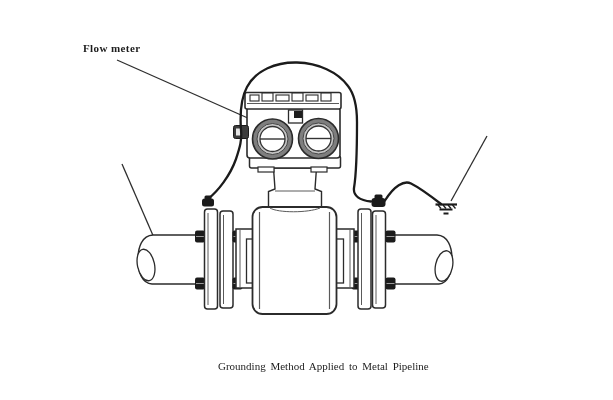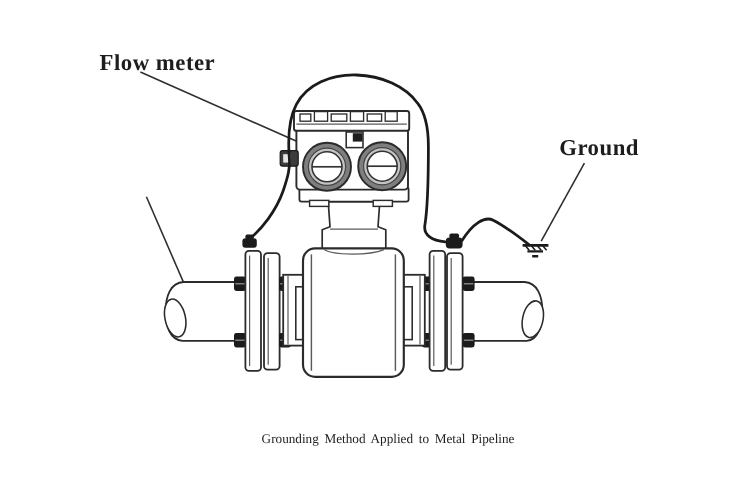--- a/index.html
+++ b/index.html
@@ -13,21 +13,21 @@
   svg{position:absolute;left:0;top:0;}
   .fw{fill:#fff;stroke:var(--line,#2b2b2b);}
   .thin{stroke:#5a5a5a;fill:none;}
   .wire{stroke:var(--wire,#1b1b1b);fill:none;stroke-linecap:round;}
   .dk{fill:var(--wire,#2d2d2d);stroke:none;}
   .leader{stroke:#2e2e2e;fill:none;}
   .label{
     position:absolute;
     color:var(--text,#1d1d1d);
     font-weight:bold;
-    font-size:19px;
+    font-size:11px;
     letter-spacing:.4px;
     white-space:nowrap;
   }
   .caption{
     position:absolute;
     left:218px;top:360px;width:362px;
     text-align:left;
     color:var(--text,#151515);
     font-weight:normal;
     font-size:11px;
@@ -170,16 +170,15 @@
       <line x1="438" y1="205" x2="441" y2="208.5" stroke-width="1.3"></line>
       <line x1="443" y1="205" x2="446" y2="208.5" stroke-width="1.3"></line>
       <line x1="448" y1="205" x2="451" y2="208.5" stroke-width="1.3"></line>
       <line x1="452.5" y1="205" x2="455.5" y2="208.5" stroke-width="1.3"></line>
       <line x1="439.5" y1="209.5" x2="452.5" y2="209.5" stroke-width="2"></line>
       <line x1="443.5" y1="213.5" x2="448.5" y2="213.5" stroke-width="2"></line>
     </g>
   </svg>
 
   <div class="label" style="left:83px;top:42px;">Flow meter</div>
-  <div class="label" style="left:466px;top:113px;">Ground</div>
 
   <div class="caption">Grounding Method Applied to Metal Pipeline</div>
 </div>
 
 </body></html>

